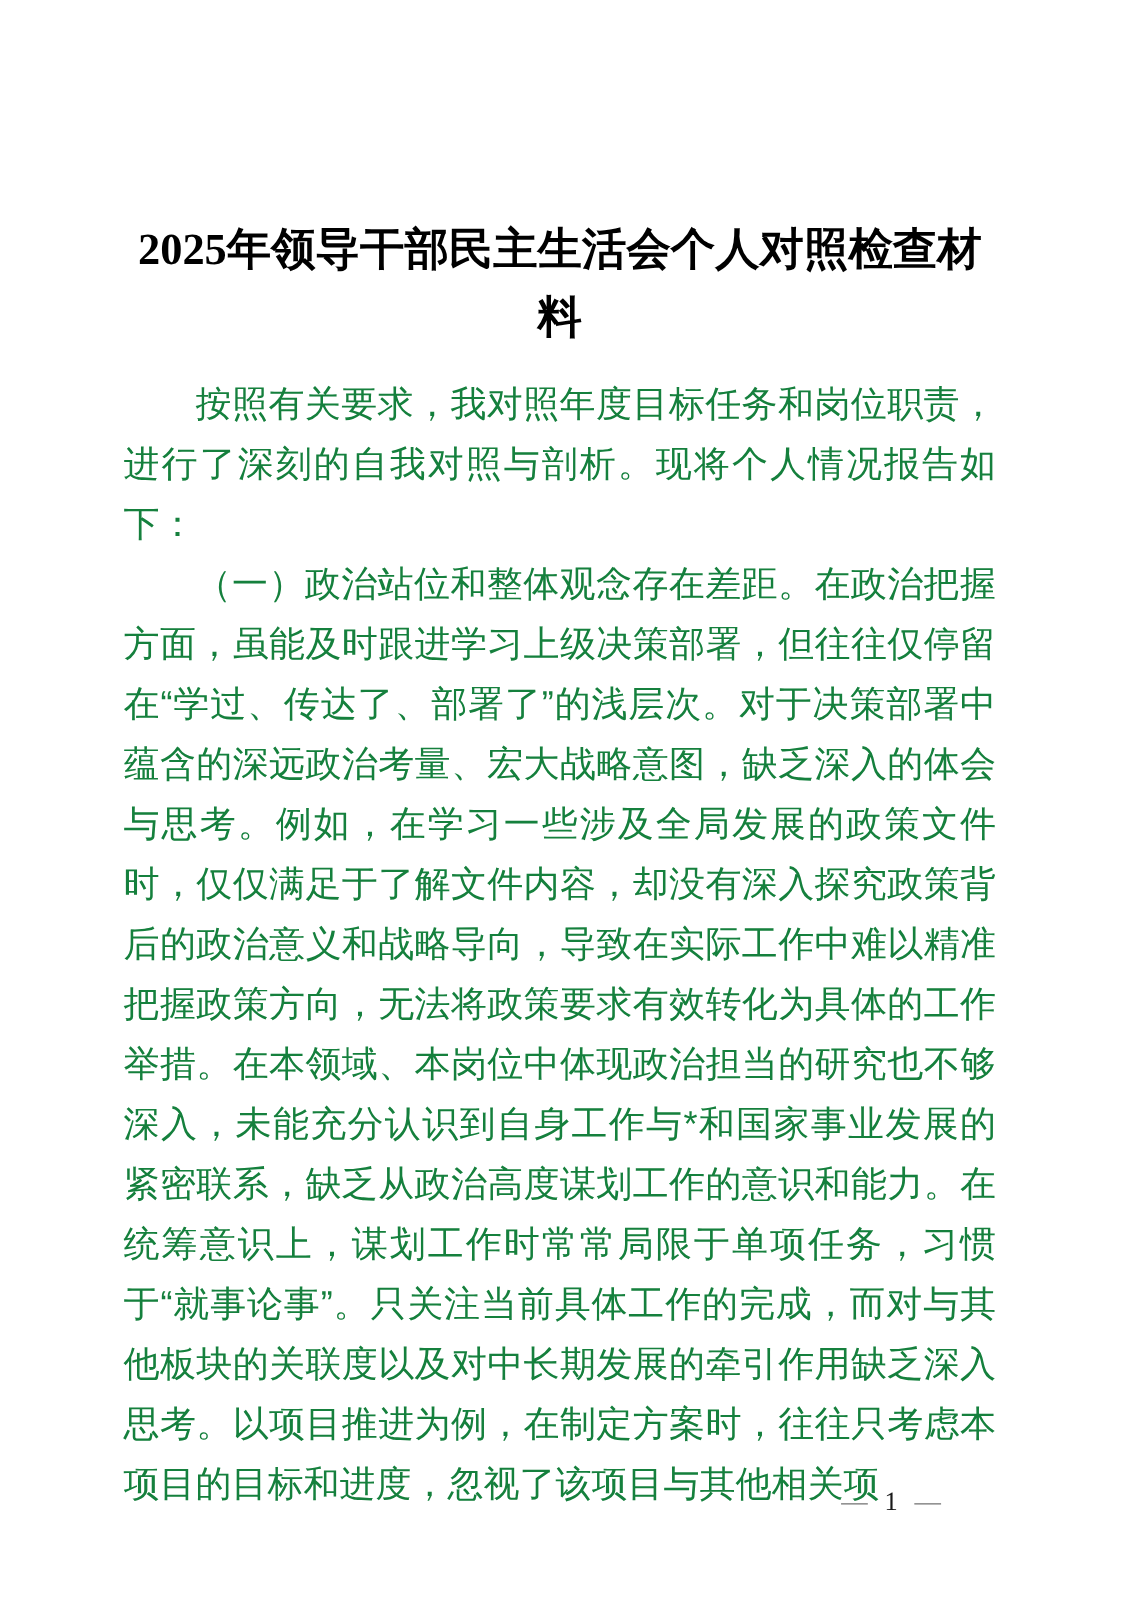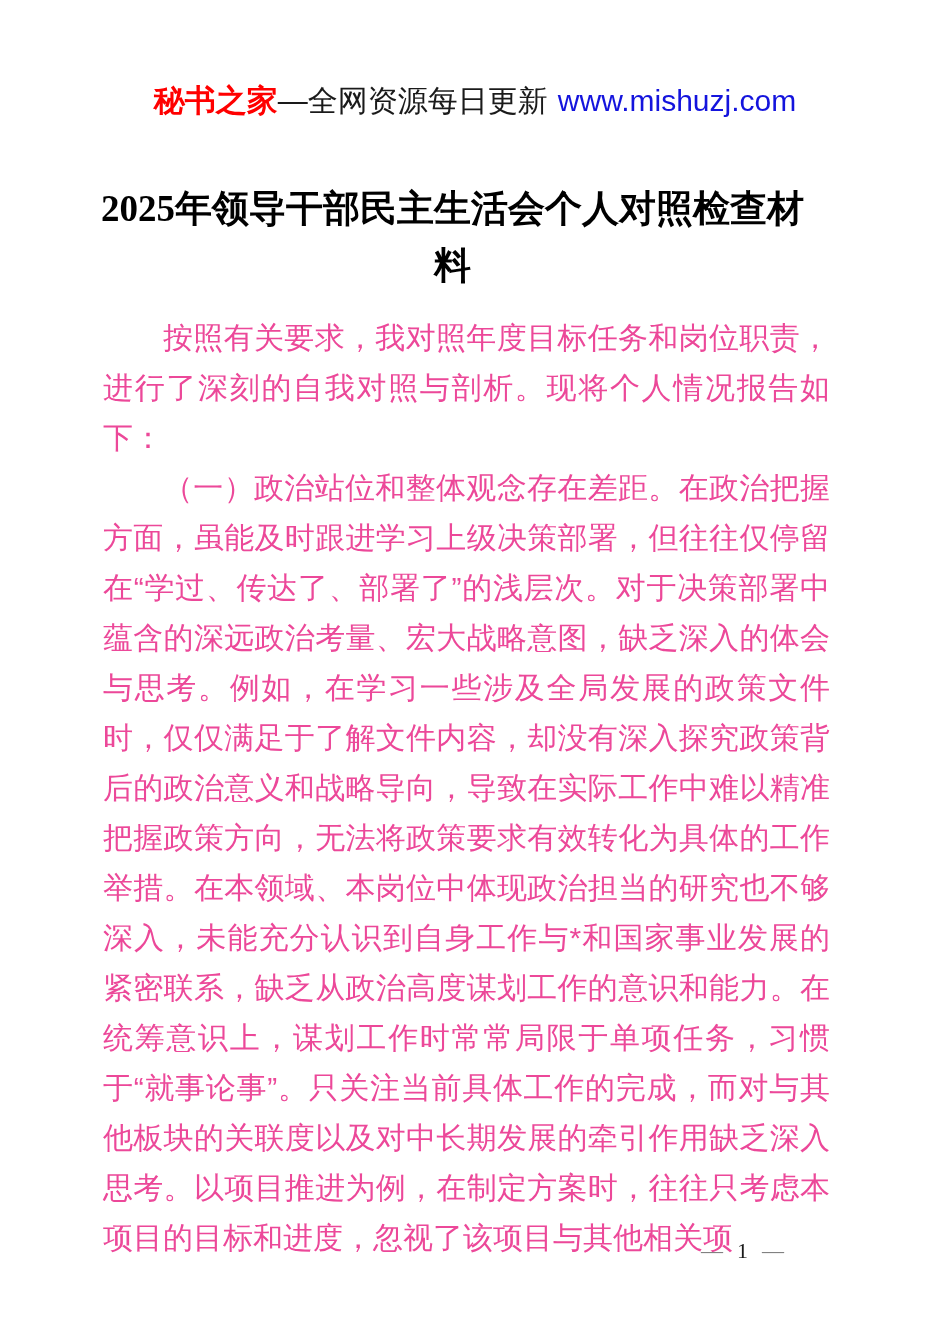--- a/index.html
+++ b/index.html
@@ -37,40 +37,40 @@
     color: #1a1a1a;
   }
   .site-url {
     color: #1414dd;
     margin-left: 10px;
   }
   
   .doc-title {
     position: absolute;
     top: 180px;
-    left: 89px;
+    left: 103px;
     width: 727px;
     margin: 0;
     text-align: center;
     font-family: "Liberation Serif", serif;
     font-weight: 700;
     font-size: 37px;
     line-height: 57px;
     color: #000000;
   }
   
   .doc-body {
     position: absolute;
     top: 313px;
     left: 103px;
     width: 727px;
     font-size: 30px;
     line-height: 50px;
     text-align: justify;
-    color: #ec4899;
+    color: #15803d;
   }
   .body-para {
     margin: 0;
     text-indent: 2em;
   }
   
   .doc-footer {
     position: absolute;
     top: 1237px;
     left: 0;
@@ -90,23 +90,20 @@
     display: inline-block;
     margin: 0 14px;
     color: #1a1a1a;
   }
 </style>
 </head>
 <body>
 
 <div class="page">
 
-  <div class="doc-header">
-    <span class="site-name">秘书之家</span><span class="site-sep">—</span><span class="site-tagline">全网资源每日更新</span><span class="site-url">www.mishuzj.com</span>
-  </div>
 
   <h1 class="doc-title">2025年领导干部民主生活会个人对照检查材料</h1>
 
   <div class="doc-body">
     <p class="body-para">按照有关要求，我对照年度目标任务和岗位职责，进行了深刻的自我对照与剖析。现将个人情况报告如下：</p>
     <p class="body-para">（一）政治站位和整体观念存在差距。在政治把握方面，虽能及时跟进学习上级决策部署，但往往仅停留在“学过、传达了、部署了”的浅层次。对于决策部署中蕴含的深远政治考量、宏大战略意图，缺乏深入的体会与思考。例如，在学习一些涉及全局发展的政策文件时，仅仅满足于了解文件内容，却没有深入探究政策背后的政治意义和战略导向，导致在实际工作中难以精准把握政策方向，无法将政策要求有效转化为具体的工作举措。在本领域、本岗位中体现政治担当的研究也不够深入，未能充分认识到自身工作与*和国家事业发展的紧密联系，缺乏从政治高度谋划工作的意识和能力。在统筹意识上，谋划工作时常常局限于单项任务，习惯于“就事论事”。只关注当前具体工作的完成，而对与其他板块的关联度以及对中长期发展的牵引作用缺乏深入思考。以项目推进为例，在制定方案时，往往只考虑本项目的目标和进度，忽视了该项目与其他相关项</p>
   </div>
 
   <div class="doc-footer">
     <span class="footer-dash">—</span><span class="page-num">1</span><span class="footer-dash">—</span>

